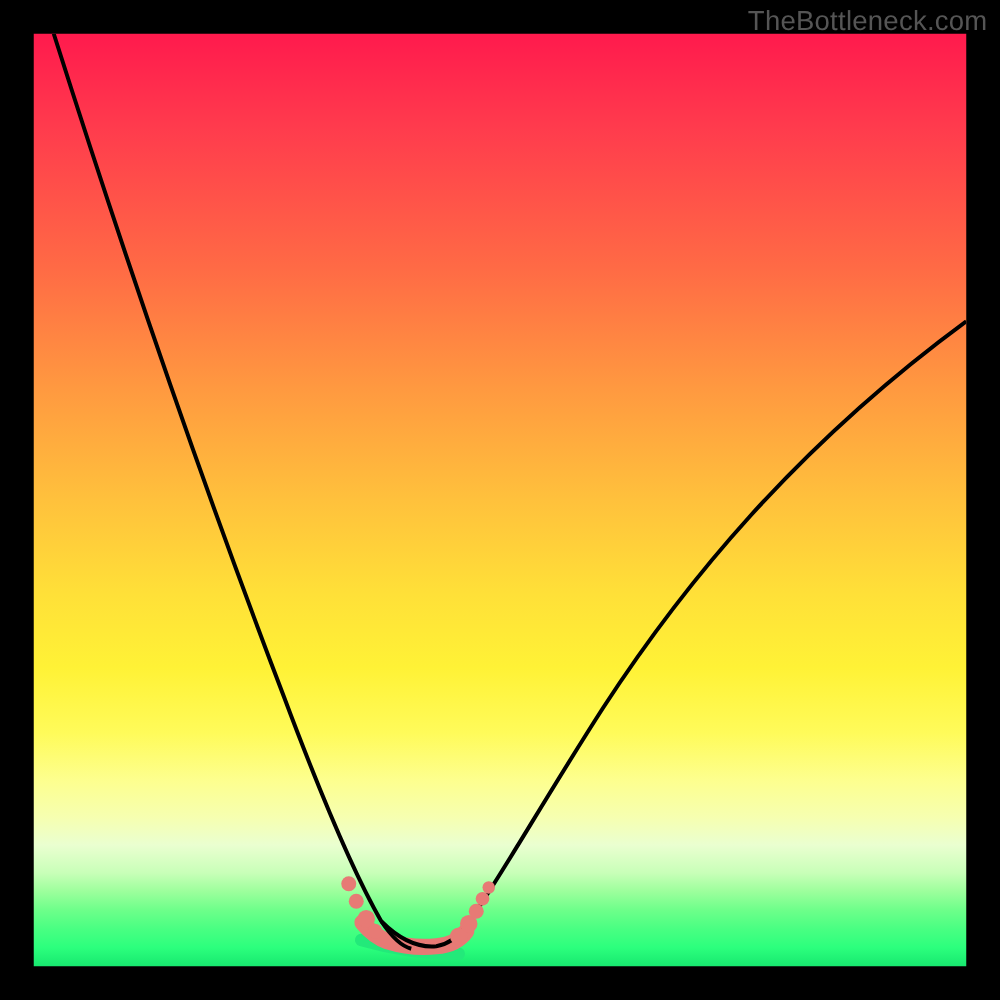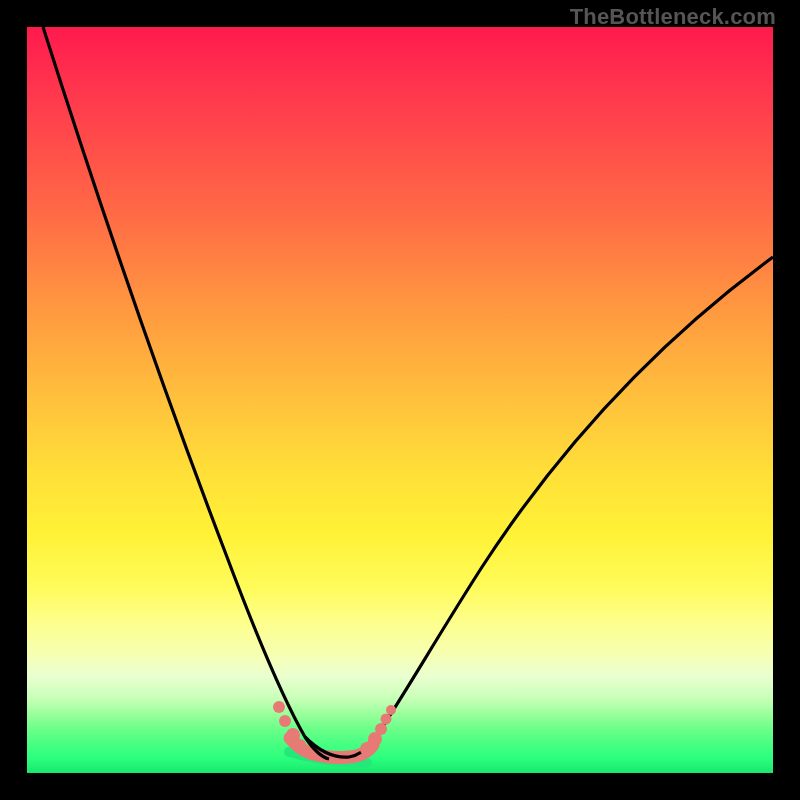--- a/index.html
+++ b/index.html
@@ -41,24 +41,24 @@
       #9cff9c 92%,
       #6dff8a 94%,
       #49ff82 96%,
       #2cff7d 98%,
       #17e86f 100%
     );
   }
   .watermark {
     position: absolute;
     top: 4px;
-    right: 24px;
+    right: 10px;
     color: #555;
     font-size: 22px;
-    font-weight: 700;
+    font-weight: 400;
     letter-spacing: 0.2px;
   }
   svg.curves {
     position: absolute;
     top: 0;
     left: 0;
   }
 </style>
 </head>
 <body>

